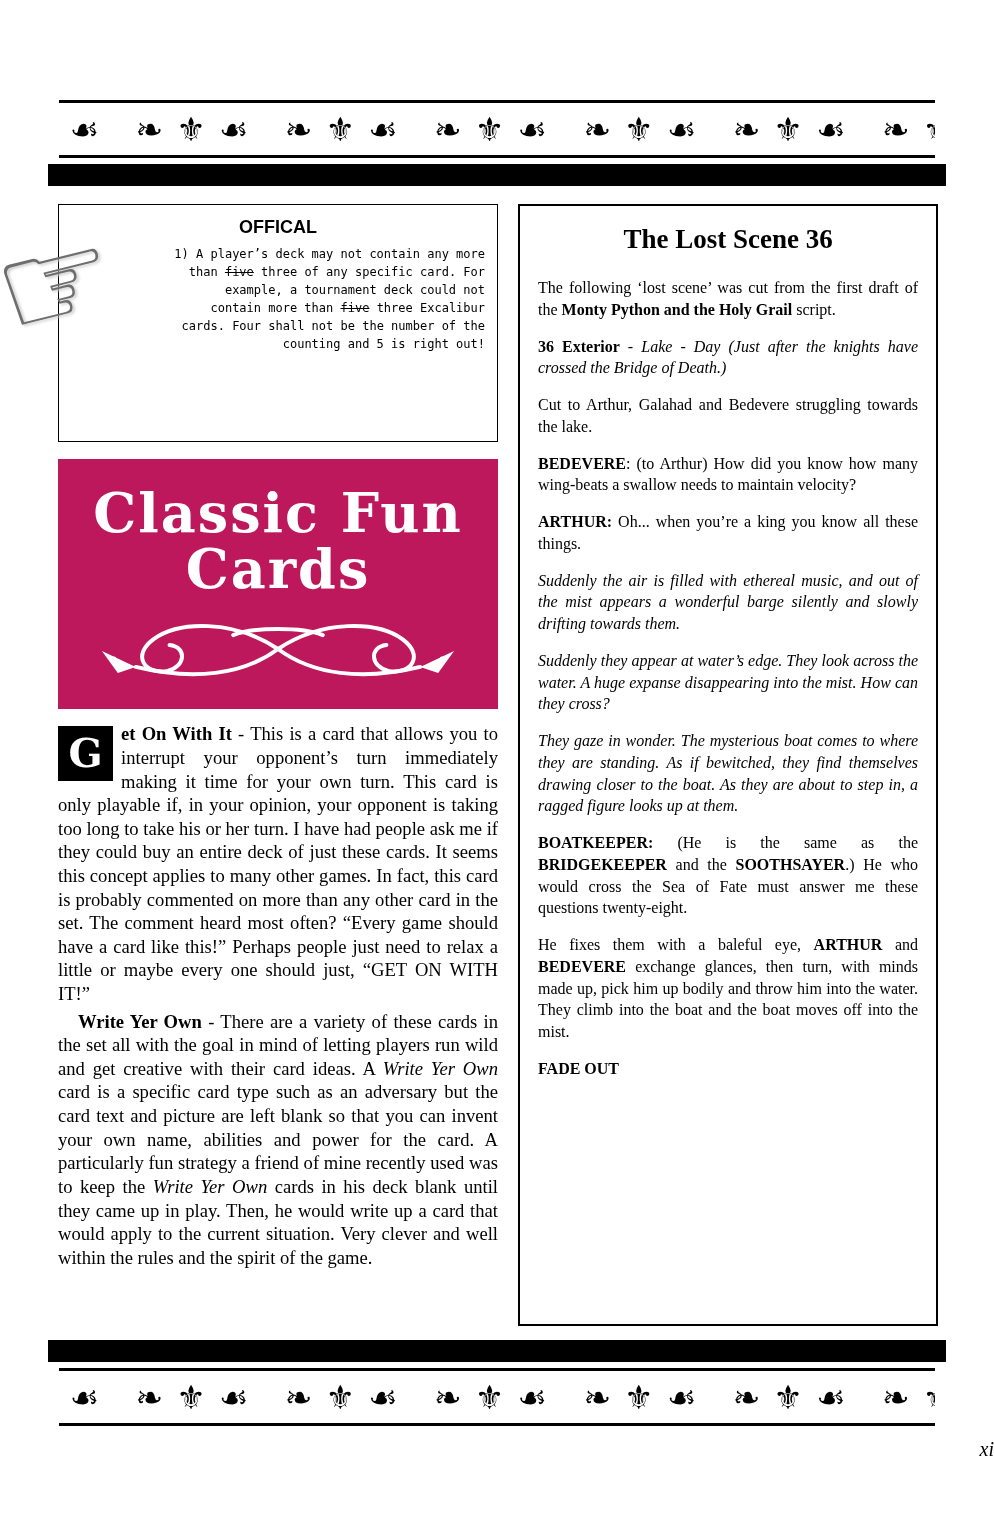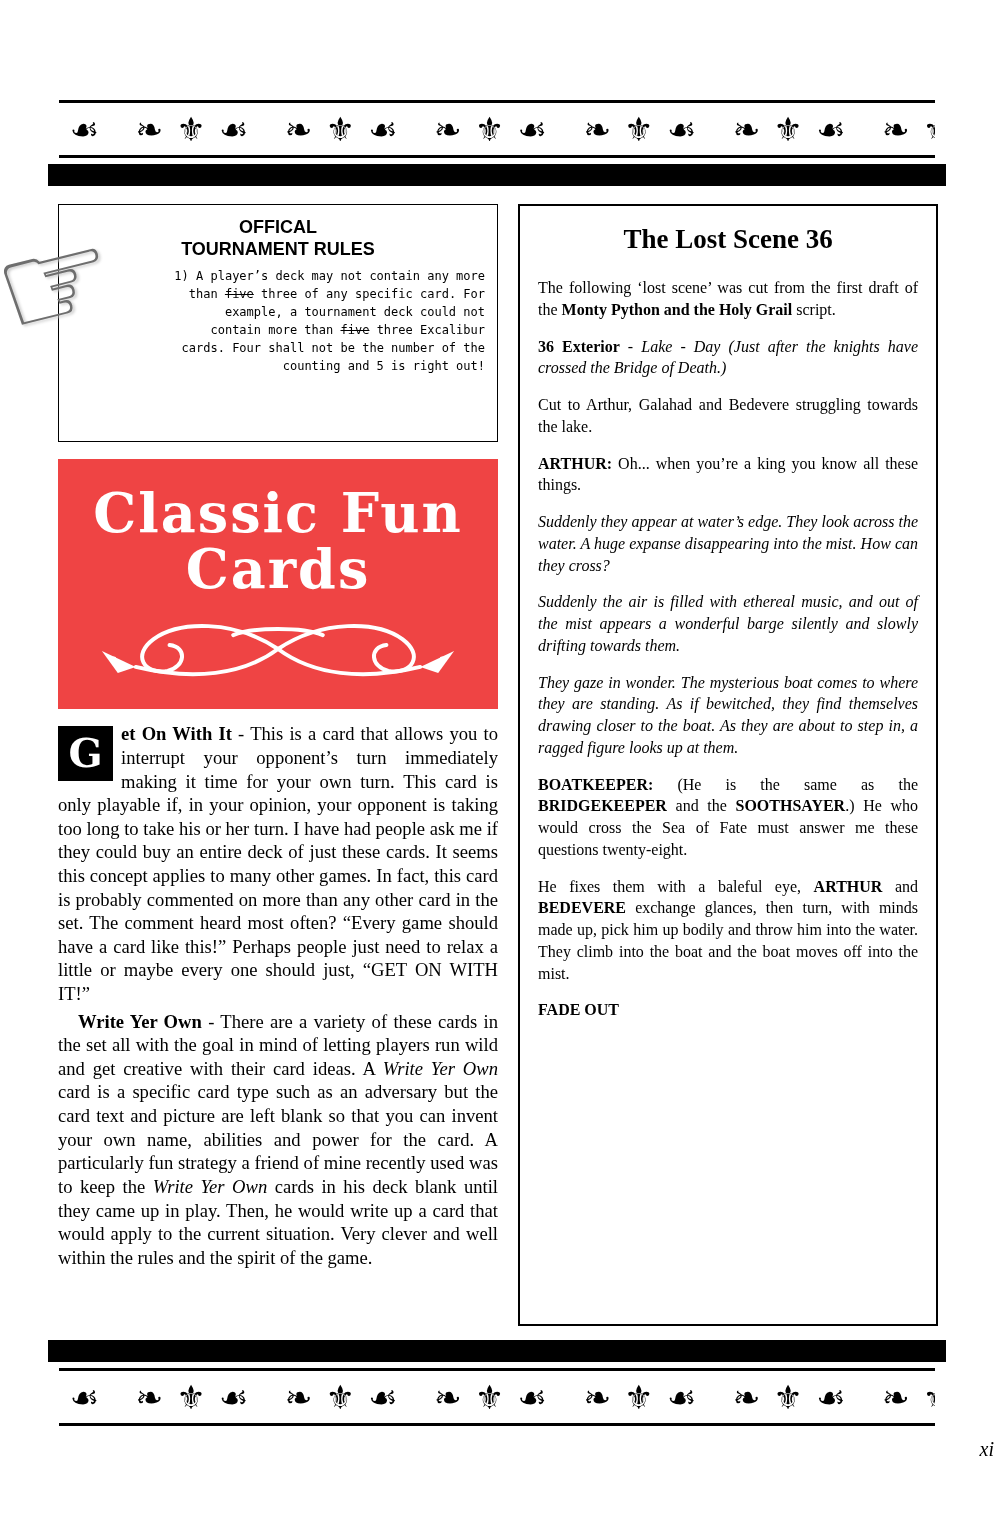--- a/index.html
+++ b/index.html
@@ -47,21 +47,21 @@
     font-size:12px; line-height:1.5; text-align:right;
   }
   .rule2 {
     margin:4px 0 0 8px;
     font-family:"DejaVu Sans Mono", monospace;
     font-size:13.6px;
   }
 
   
   .banner {
-    margin-top:17px; background:#ef4444; color:#fff;
+    margin-top:17px; background:#be185d; color:#fff;
     text-align:center; padding:26px 10px 16px; min-height:248px;
   }
   .banner-title {
     font-family:"DejaVu Serif", serif; font-weight:bold;
     font-size:54px; line-height:1.04; letter-spacing:2px;
   }
   .banner-ornament { margin-top:12px; }
 
   
   .article { margin-top:13px; font-size:18.6px; line-height:1.27; text-align:justify; }
@@ -98,21 +98,20 @@
   <div class="bar"></div>
 
   <div class="columns">
 
     <div class="col-left">
 
       <div class="rules-box">
         <div class="hand">☞</div>
         <div class="rules-title">
           <div>OFFICAL</div>
-          <div>TOURNAMENT RULES</div>
         </div>
         <div class="rule1"><span>1) A player’s deck may not contain any more than </span><span class="rich-s">five</span><span> three of any specific card.  For example, a tournament deck could not contain more than </span><span class="rich-s">five</span><span> three Excalibur cards.  Four shall not be the number of the counting and 5 is right out!</span></div>
       </div>
 
       <div class="banner">
         <div class="banner-title">
           <div>Classic Fun</div>
           <div>Cards</div>
         </div>
         <svg class="banner-ornament" width="388" height="80" viewBox="0 0 390 80">
@@ -142,23 +141,24 @@
       </div>
 
     </div>
 
     <div class="col-right">
       <div class="scene-box">
         <div class="scene-title">The Lost Scene 36</div>
         <p><span>The following ‘lost scene’ was cut from the first draft of the </span><span class="rich-b">Monty Python and the Holy Grail</span><span> script.</span></p>
         <p><span class="rich-b">36 Exterior</span><span> - </span><span class="rich-i">Lake - Day (Just after the knights have crossed the Bridge of Death.)</span></p>
         <p><span>Cut to Arthur, Galahad and Bedevere struggling towards the lake.</span></p>
+        <p><span class="rich-b">BEDEVERE</span><span>: (to Arthur)  How did you know how many wing-beats a swallow needs to maintain velocity?</span></p>
         <p><span class="rich-b">ARTHUR:</span><span>  Oh... when you’re a king you know all these things.</span></p>
+        <p><span class="rich-i">Suddenly the air is filled with ethereal music, and out of the mist appears a wonderful barge silently and slowly drifting towards them.</span></p>
         <p><span class="rich-i">Suddenly they appear at water’s edge.  They look across the water.  A huge expanse disappearing into the mist.  How can they cross?</span></p>
-        <p><span class="rich-i">Suddenly the air is filled with ethereal music, and out of the mist appears a wonderful barge silently and slowly drifting towards them.</span></p>
         <p><span class="rich-i">They gaze in wonder.  The mysterious boat comes to where they are standing.  As if bewitched, they find themselves drawing closer to the boat.  As they are about to step in, a ragged figure looks up at them.</span></p>
         <p><span class="rich-b">BOATKEEPER:</span><span> (He is the same as the </span><span class="rich-b">BRIDGEKEEPER</span><span> and the </span><span class="rich-b">SOOTHSAYER</span><span>.) He who would cross the Sea of Fate must answer me these questions twenty-eight.</span></p>
         <p><span>He fixes them with a baleful eye, </span><span class="rich-b">ARTHUR</span><span> and </span><span class="rich-b">BEDEVERE</span><span> exchange glances, then turn, with minds made up, pick him up bodily and throw him into the water.  They climb into the boat and the boat moves off into the mist.</span></p>
         <p><span class="rich-b">FADE OUT</span></p>
       </div>
     </div>
 
   </div>
 
   <div class="bar bar-bottom"></div>

